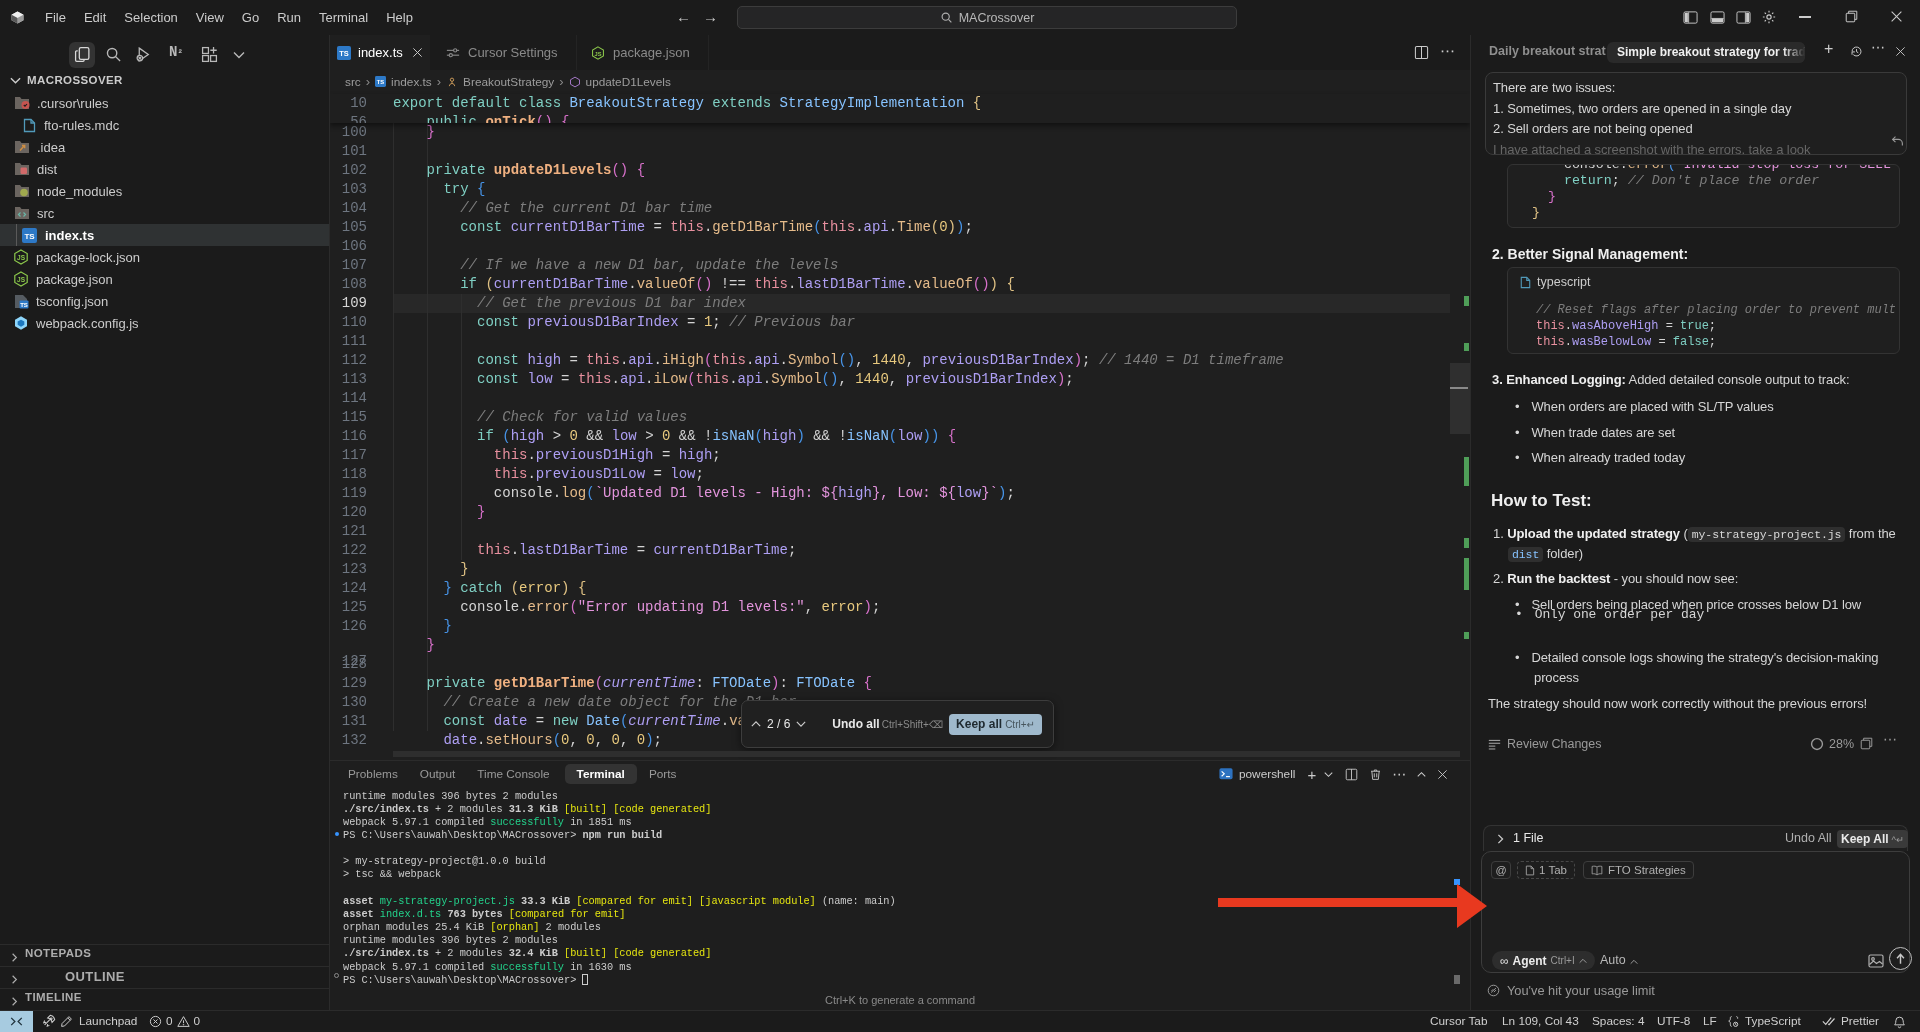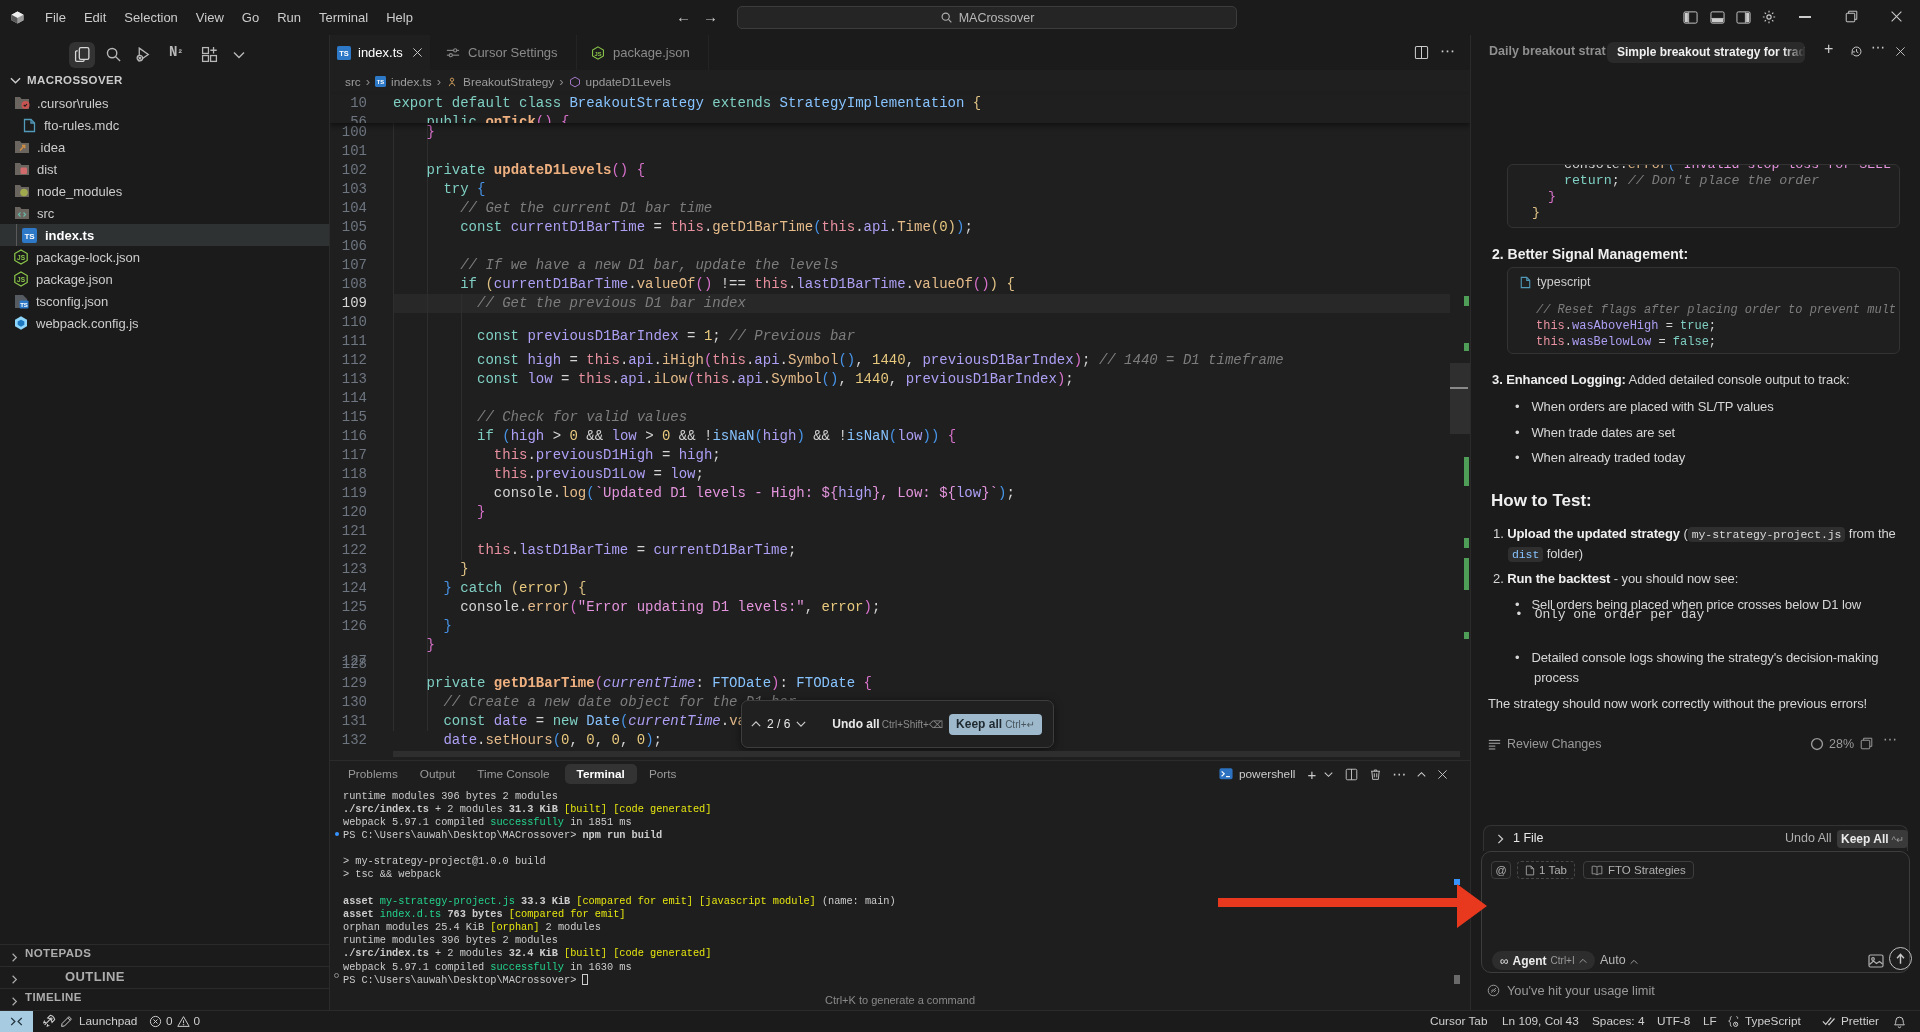--- a/index.html
+++ b/index.html
@@ -290,21 +290,21 @@
       </div>
       <div id="codelines">
       <div class="cl" style="top:0px;">    <span class="b2">}</span></div>
       <div class="cl" style="top:38px;">    <span class="k">private</span> <span class="fd">updateD1Levels</span><span class="b2">()</span> <span class="b2">{</span></div>
       <div class="cl" style="top:57px;">      <span class="k">try</span> <span class="b3">{</span></div>
       <div class="cl" style="top:76px;">        <span class="c">// Get the current D1 bar time</span></div>
       <div class="cl" style="top:95px;">        <span class="k">const</span> <span class="v">currentD1BarTime</span> <span class="p">=</span> <span class="th">this</span><span class="p">.</span><span class="fn">getD1BarTime</span><span class="b3">(</span><span class="th">this</span><span class="p">.</span><span class="v">api</span><span class="p">.</span><span class="fn">Time</span><span class="b1">(</span><span class="n">0</span><span class="b1">)</span><span class="b3">)</span><span class="p">;</span></div>
       <div class="cl" style="top:133px;">        <span class="c">// If we have a new D1 bar, update the levels</span></div>
       <div class="cl" style="top:152px;">        <span class="k">if</span> <span class="b1">(</span><span class="v">currentD1BarTime</span><span class="p">.</span><span class="fn">valueOf</span><span class="b2">()</span> <span class="p">!==</span> <span class="th">this</span><span class="p">.</span><span class="v">lastD1BarTime</span><span class="p">.</span><span class="fn">valueOf</span><span class="b2">()</span><span class="b1">)</span> <span class="b1">{</span></div>
       <div class="cl" style="top:171px;">          <span class="c">// Get the previous D1 bar index</span></div>
-      <div class="cl" style="top:190px;margin-top:14px;">          <span class="k">const</span> <span class="v">previousD1BarIndex</span> <span class="p">=</span> <span class="n">1</span><span class="p">;</span> <span class="c">// Previous bar</span></div>
+      <div class="cl" style="top:190px;">          <span class="k">const</span> <span class="v">previousD1BarIndex</span> <span class="p">=</span> <span class="n">1</span><span class="p">;</span> <span class="c">// Previous bar</span></div>
       <div class="cl" style="top:228px;">          <span class="k">const</span> <span class="v">high</span> <span class="p">=</span> <span class="th">this</span><span class="p">.</span><span class="v">api</span><span class="p">.</span><span class="fn">iHigh</span><span class="b2">(</span><span class="th">this</span><span class="p">.</span><span class="v">api</span><span class="p">.</span><span class="fn">Symbol</span><span class="b3">()</span><span class="p">,</span> <span class="n">1440</span><span class="p">,</span> <span class="v">previousD1BarIndex</span><span class="b2">)</span><span class="p">;</span> <span class="c">// 1440 = D1 timeframe</span></div>
       <div class="cl" style="top:247px;">          <span class="k">const</span> <span class="v">low</span> <span class="p">=</span> <span class="th">this</span><span class="p">.</span><span class="v">api</span><span class="p">.</span><span class="fn">iLow</span><span class="b2">(</span><span class="th">this</span><span class="p">.</span><span class="v">api</span><span class="p">.</span><span class="fn">Symbol</span><span class="b3">()</span><span class="p">,</span> <span class="n">1440</span><span class="p">,</span> <span class="v">previousD1BarIndex</span><span class="b2">)</span><span class="p">;</span></div>
       <div class="cl" style="top:285px;">          <span class="c">// Check for valid values</span></div>
       <div class="cl" style="top:304px;">          <span class="k">if</span> <span class="b3">(</span><span class="v">high</span> <span class="p">&gt;</span> <span class="n">0</span> <span class="p">&amp;&amp;</span> <span class="v">low</span> <span class="p">&gt;</span> <span class="n">0</span> <span class="p">&amp;&amp;</span> <span class="p">!</span><span class="t">isNaN</span><span class="b3">(</span><span class="v">high</span><span class="b3">)</span> <span class="p">&amp;&amp;</span> <span class="p">!</span><span class="t">isNaN</span><span class="b3">(</span><span class="v">low</span><span class="b3">)</span><span class="b3">)</span> <span class="b2">{</span></div>
       <div class="cl" style="top:323px;">            <span class="th">this</span><span class="p">.</span><span class="v">previousD1High</span> <span class="p">=</span> <span class="v">high</span><span class="p">;</span></div>
       <div class="cl" style="top:342px;">            <span class="th">this</span><span class="p">.</span><span class="v">previousD1Low</span> <span class="p">=</span> <span class="v">low</span><span class="p">;</span></div>
       <div class="cl" style="top:361px;">            <span class="p">console</span><span class="p">.</span><span class="fn">log</span><span class="b3">(</span><span class="s">`Updated D1 levels - High: ${</span><span class="v">high</span><span class="s">}, Low: ${</span><span class="v">low</span><span class="s">}`</span><span class="b3">)</span><span class="p">;</span></div>
       <div class="cl" style="top:380px;">          <span class="b2">}</span></div>
       <div class="cl" style="top:418px;">          <span class="th">this</span><span class="p">.</span><span class="v">lastD1BarTime</span> <span class="p">=</span> <span class="v">currentD1BarTime</span><span class="p">;</span></div>
       <div class="cl" style="top:437px;">        <span class="b1">}</span></div>
@@ -448,20 +448,27 @@
     <svg class="abs" style="left:379px;top:10px;" width="13" height="13" viewBox="0 0 16 16" fill="none" stroke="#cccccc" stroke-width="1.2">
         <path d="M2.5 8a5.5 5.5 0 1 1 1.6 3.9M2.5 12V8.5H6"></path>
         <path d="M8 5v3.2l2.2 1.3"></path>
       </svg>
     <div class="abs" style="left:400px;top:4px;color:#cccccc;font-size:14px;letter-spacing:1px;">⋯</div>
     <svg class="abs" style="left:424px;top:11px;" width="11" height="11" viewBox="0 0 16 16" stroke="#cccccc" stroke-width="1.3">
         <line x1="2" y1="2" x2="14" y2="14"></line>
         <line x1="14" y1="2" x2="2" y2="14"></line>
       </svg>
 
+    <div class="abs" style="left:14px;top:37px;width:422px;height:83px;background:#1f1f1f;border:1px solid #3a3a3a;border-radius:8px;overflow:hidden;">
+      <div style="position:absolute;left:7px;top:5px;font-size:13px;letter-spacing:-0.1px;line-height:20.5px;color:#d6d6d6;white-space:nowrap;">There are two issues:<br>1. Sometimes, two orders are opened in a single day<br>2. Sell orders are not being opened<br><span style="color:#666666;">I have attached a screenshot with the errors, take a look</span></div>
+      <svg class="abs" style="left:405px;top:62px;" width="13" height="12" viewBox="0 0 16 14" fill="none" stroke="#9a9a9a" stroke-width="1.4">
+          <path d="M5.5 1.5L2 5l3.5 3.5"></path>
+          <path d="M2 5h7a5 5 0 0 1 5 5v2.5"></path>
+        </svg>
+    </div>
 
     <div class="abs mono" style="left:36px;top:129px;width:393px;height:64px;background:#1f1f1f;border:1px solid #333333;border-radius:6px;overflow:hidden;font-size:13.3px;">
       <div style="position:absolute;left:16px;top:-8px;line-height:16px;white-space:pre;"><span class="p">     console.</span><span class="fn">error</span><span class="b3">(</span><span class="s">`Invalid stop loss for SELL orde</span><br><span class="p">     </span><span class="k">return</span><span class="p">;</span> <span class="c">// Don't place the order</span><br><span class="p">   </span><span class="b2">}</span><br><span class="p"> </span><span class="b1">}</span></div>
     </div>
 
     <div class="abs" style="left:21px;top:211px;font-size:14px;font-weight:700;color:#efefef;">2. Better Signal Management:</div>
 
     <div class="abs" style="left:36px;top:232px;width:393px;height:87px;background:#1f1f1f;border:1px solid #333333;border-radius:6px;overflow:hidden;">
       <div style="position:absolute;left:12px;top:7px;display:flex;align-items:center;gap:6px;">
         <svg width="11" height="13" viewBox="0 0 13 15" fill="none" stroke="#519aba" stroke-width="1.3">

